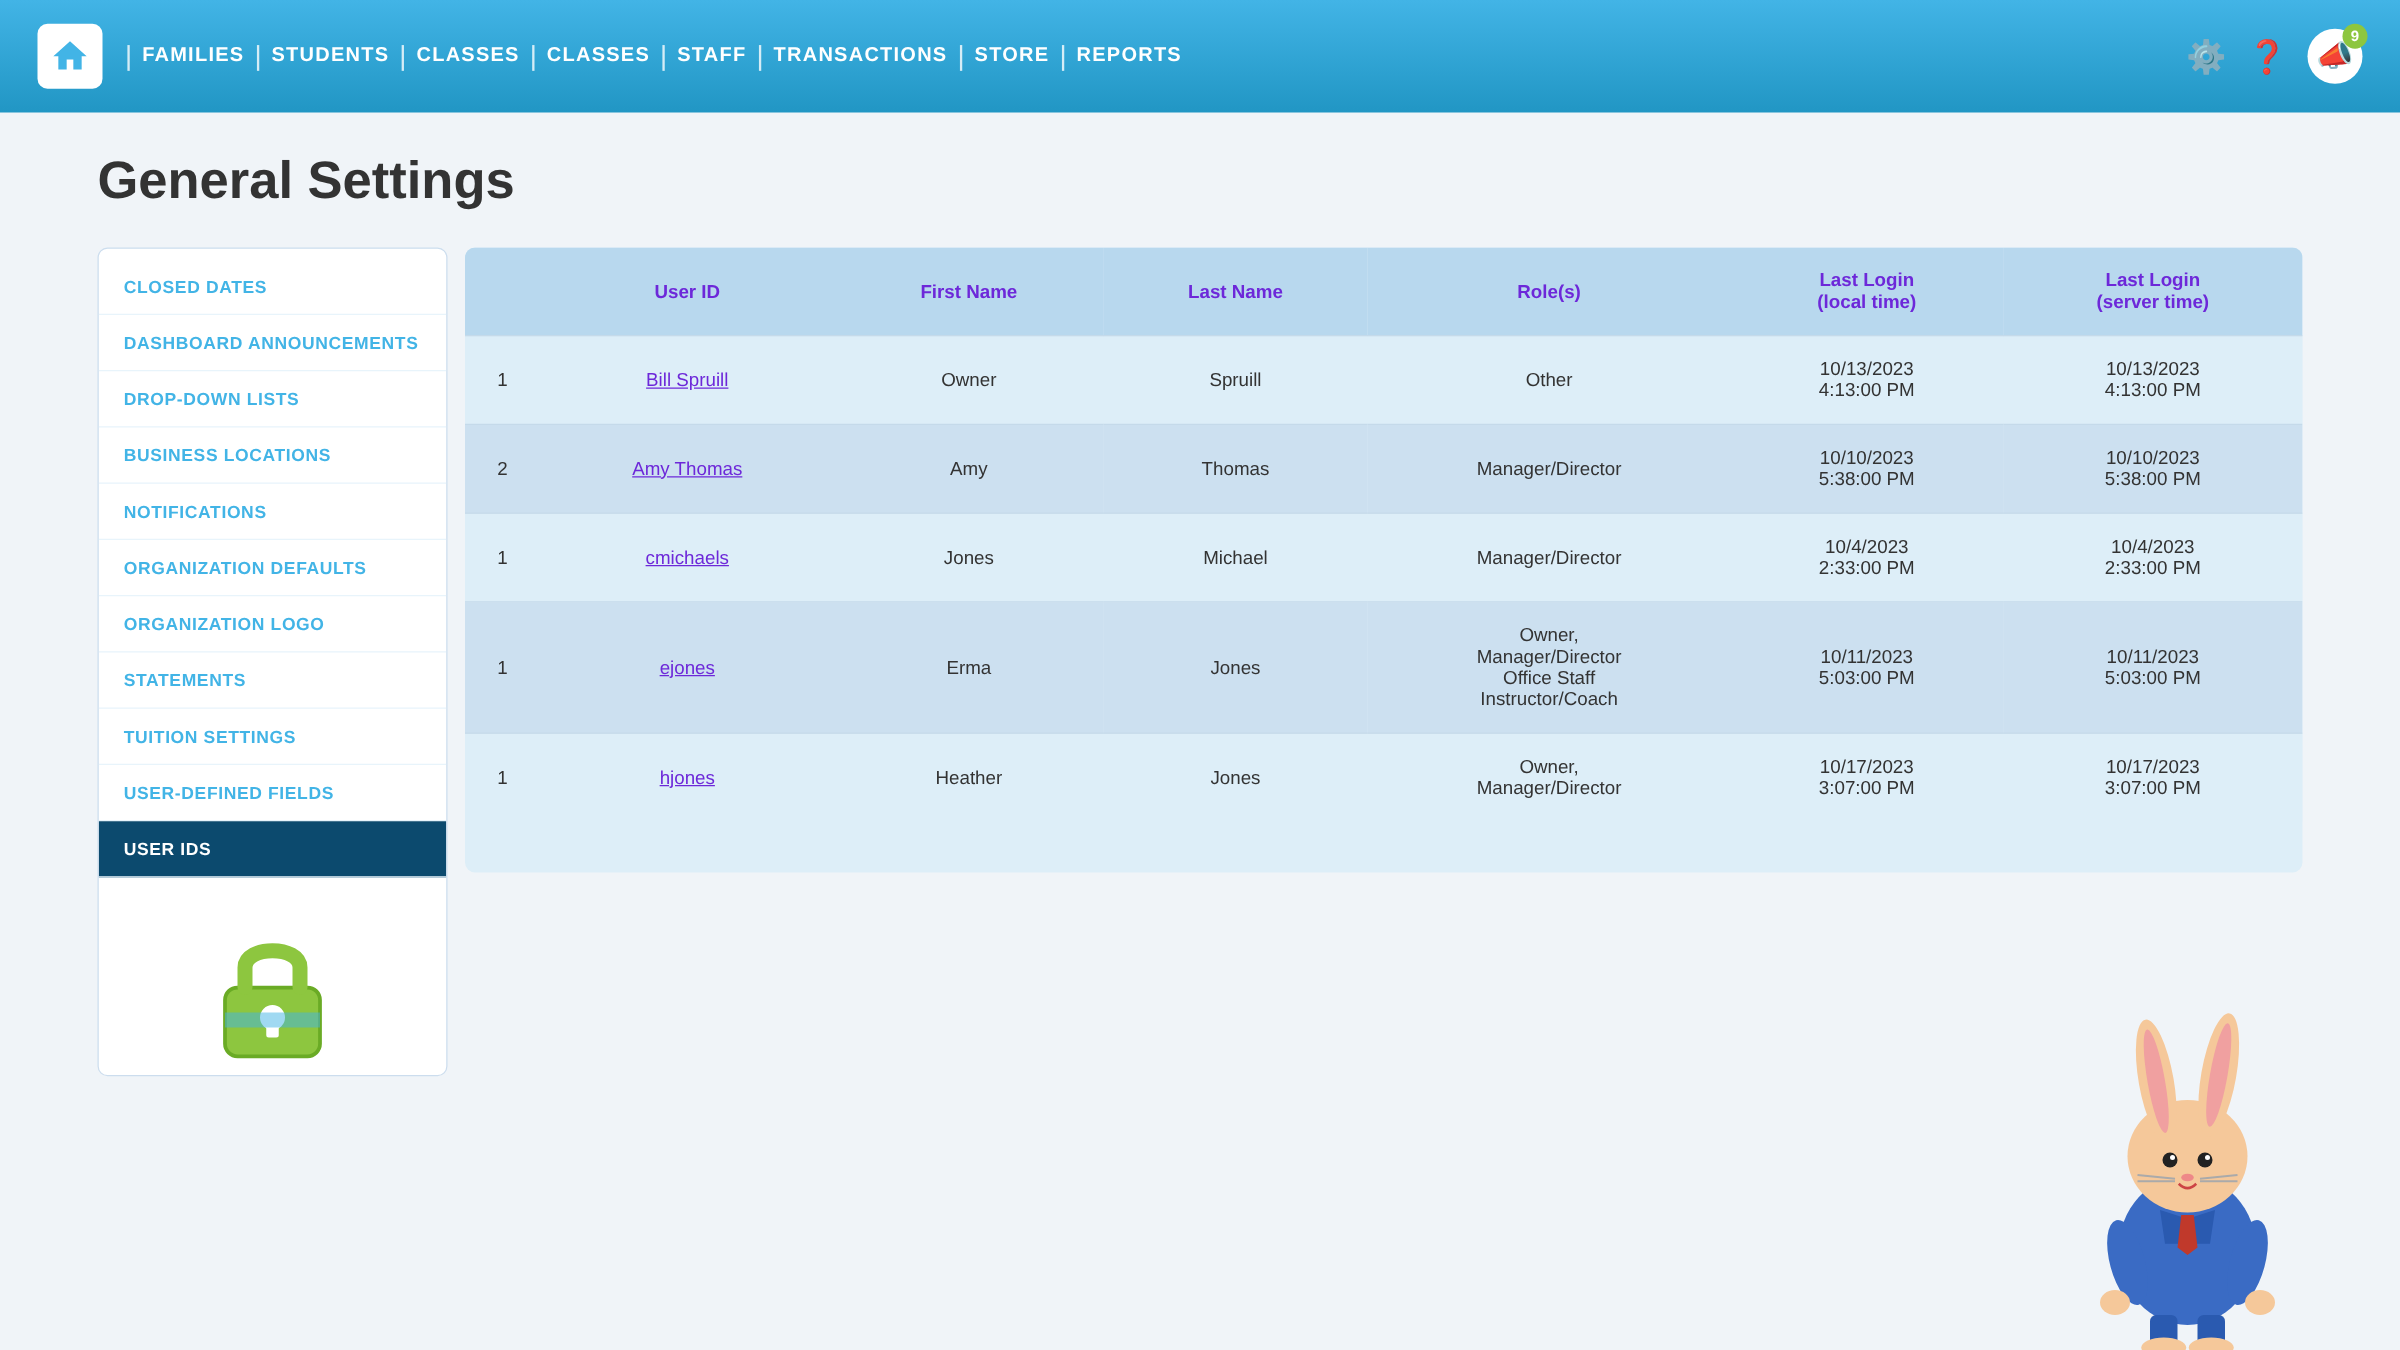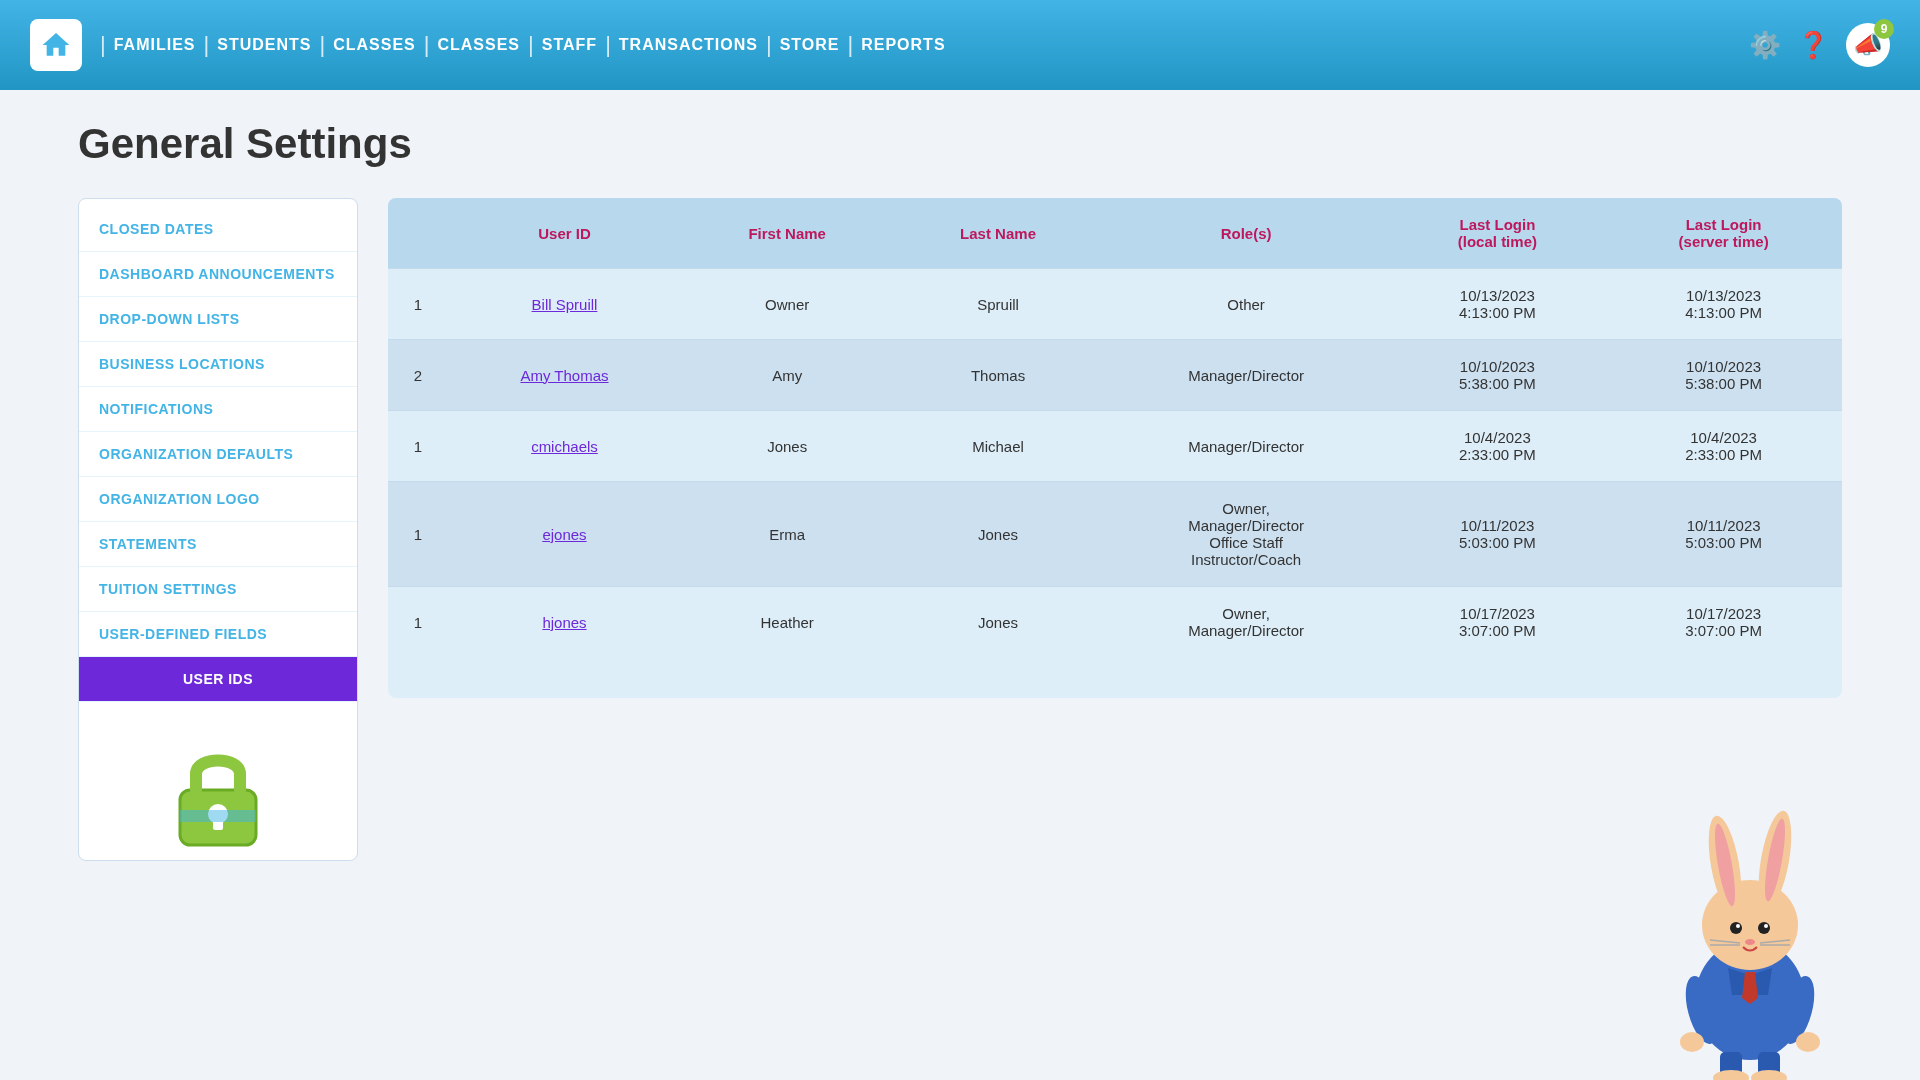--- a/index.html
+++ b/index.html
@@ -90,21 +90,21 @@
     }
     .page-title {
       font-size: 42px;
       font-weight: bold;
       color: #333;
       margin-bottom: 30px;
     }
 
     .content-layout {
       display: flex;
-      gap: 30px;
+      gap: 14px;
       align-items: flex-start;
     }
 
     
     .sidebar {
       background: white;
       border: 1px solid #cde;
       border-radius: 8px;
       width: 280px;
       min-width: 280px;
@@ -114,23 +114,22 @@
     .sidebar-item {
       padding: 14px 20px;
       font-size: 14px;
       font-weight: bold;
       color: #42b4e6;
       cursor: pointer;
       border-bottom: 1px solid #e8f4fb;
       letter-spacing: 0.5px;
     }
     .sidebar-item.active {
-      background: #6d28d9;
-      color: white;
-      text-align: center;
+      background: #0c4a6e;
+      color: white;
     }
 
     
     .table-wrapper {
       flex: 1;
       background: #ddeef8;
       border-radius: 8px;
       overflow: hidden;
       min-height: 500px;
     }
@@ -138,21 +137,21 @@
       width: 100%;
       border-collapse: collapse;
     }
     thead tr {
       background: #b8d8ee;
     }
     thead th {
       padding: 18px 16px;
       font-size: 15px;
       font-weight: bold;
-      color: #be185d;
+      color: #6d28d9;
       text-align: center;
     }
     tbody tr {
       border-top: 1px solid #c5daea;
     }
     tbody tr:nth-child(odd) {
       background: #ddeef8;
     }
     tbody tr:nth-child(even) {
       background: #cce0f0;

